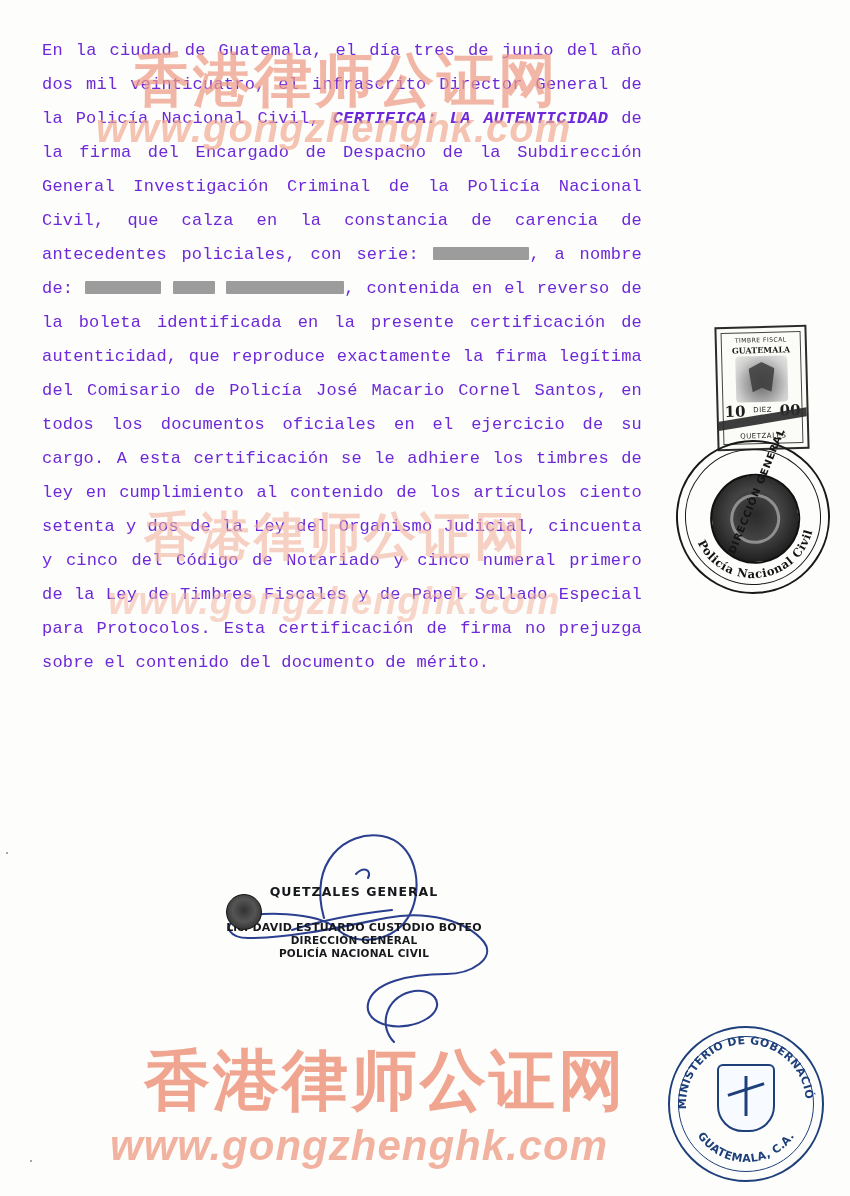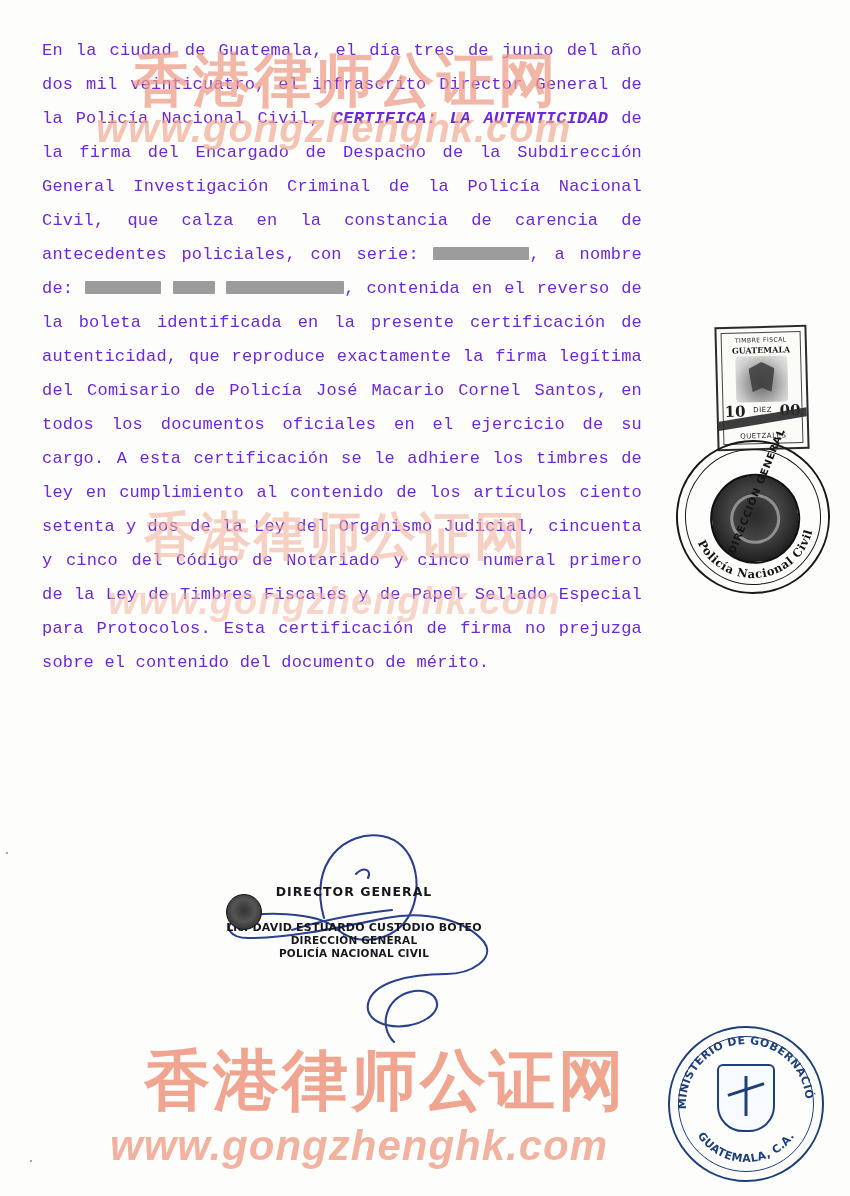--- a/index.html
+++ b/index.html
@@ -429,21 +429,21 @@
         <path d="M250,152 C214,152 176,160 172,182 C168,204 208,212 232,196"></path>
         <path d="M232,196 C252,182 236,164 214,170 C190,176 182,204 198,220"></path>
         <path d="M160,52 C168,44 176,48 172,56"></path>
         <path d="M96,108 C126,98 160,92 196,88"></path>
       </g>
     </svg>
 
     <div id="sig-badge"></div>
 
     <div id="sig-stamp">
-      <div class="title-line">DIRECTOR GENERAL</div>
+      <div class="title-line">QUETZALES GENERAL</div>
       <div class="name-line">Lic. DAVID ESTUARDO CUSTODIO BOTEO</div>
       <div class="sub-line">DIRECCIÓN GENERAL</div>
       <div class="sub-line">POLICÍA NACIONAL CIVIL</div>
     </div>
   </div>
 
   <div id="seal-min">
     <div class="ring2"></div>
     <div class="core">
       <div class="shield"></div>

